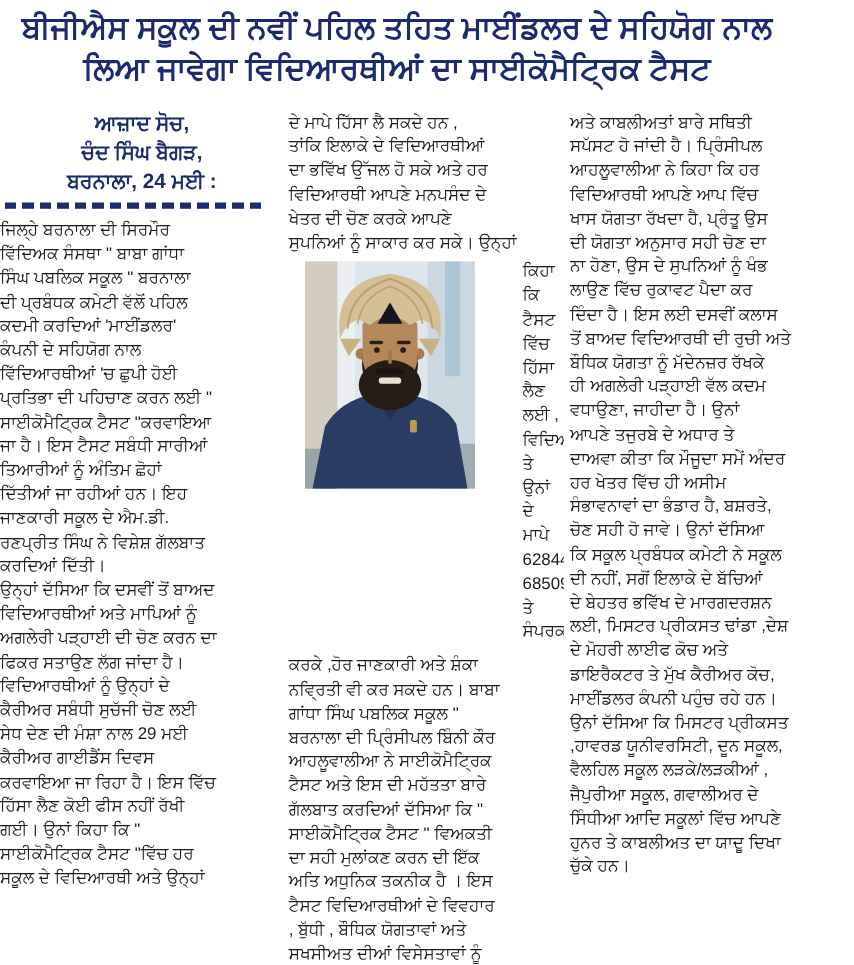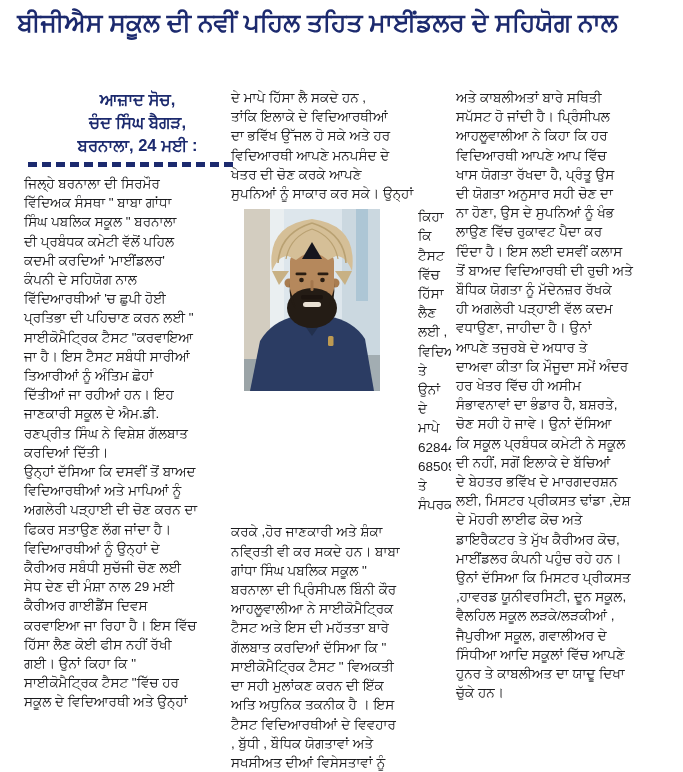--- a/index.html
+++ b/index.html
@@ -7,21 +7,21 @@
     position:relative;width:635px;height:772px;background:var(--page-bg,#ffffff);
     font-family:"Liberation Sans","DejaVu Sans",sans-serif;overflow:hidden;border-radius:18px;
   }
   .headline{
     position:absolute;top:6px;left:0;right:0;margin:0;
     text-align:center;font-weight:bold;font-size:25px;line-height:33px;
     color:var(--headline,#1c2a6e);letter-spacing:0;
   }
   .hl{display:block;}
   .col{position:absolute;top:88px;color:var(--body-text,#1b1b1d);}
-  .col1{left:24px;width:227px;}
+  .col1{left:0;width:227px;}
   .col2{left:231px;width:220px;}
   .col3{left:456px;width:202px;}
   .body{font-size:13.5px;line-height:19.2px;text-align:left;}
   .preline{white-space:pre-line;}
   .byline{
     font-weight:bold;text-align:center;font-size:16.5px;line-height:23px;
     color:var(--byline,#1c2a6e);white-space:pre-line;
   }
   .divider{
     height:5px;margin:5px 14px 7px 4px;
@@ -33,20 +33,21 @@
   .beside{flex:1;min-width:0;overflow:hidden;}
   .below{margin-top:8px;}
 </style>
 </head>
 <body>
 
 <div class="page">
 
   <h1 class="headline">
     <span class="hl">ਬੀਜੀਐਸ ਸਕੂਲ ਦੀ ਨਵੀਂ ਪਹਿਲ ਤਹਿਤ ਮਾਈਂਡਲਰ ਦੇ ਸਹਿਯੋਗ ਨਾਲ</span>
+    <span class="hl">ਲਿਆ ਜਾਵੇਗਾ ਵਿਦਿਆਰਥੀਆਂ ਦਾ ਸਾਈਕੋਮੈਟ੍ਰਿਕ ਟੈਸਟ</span>
   </h1>
 
   <div class="col col1">
     <div class="byline">ਆਜ਼ਾਦ ਸੋਚ,
 ਚੰਦ ਸਿੰਘ ਬੈਗੜ,
 ਬਰਨਾਲਾ, 24 ਮਈ :</div>
     <div class="divider"></div>
     <div class="body preline">ਜਿਲ੍ਹੇ ਬਰਨਾਲਾ ਦੀ ਸਿਰਮੌਰ
 ਵਿੱਦਿਅਕ ਸੰਸਥਾ " ਬਾਬਾ ਗਾਂਧਾ
 ਸਿੰਘ ਪਬਲਿਕ ਸਕੂਲ " ਬਰਨਾਲਾ

